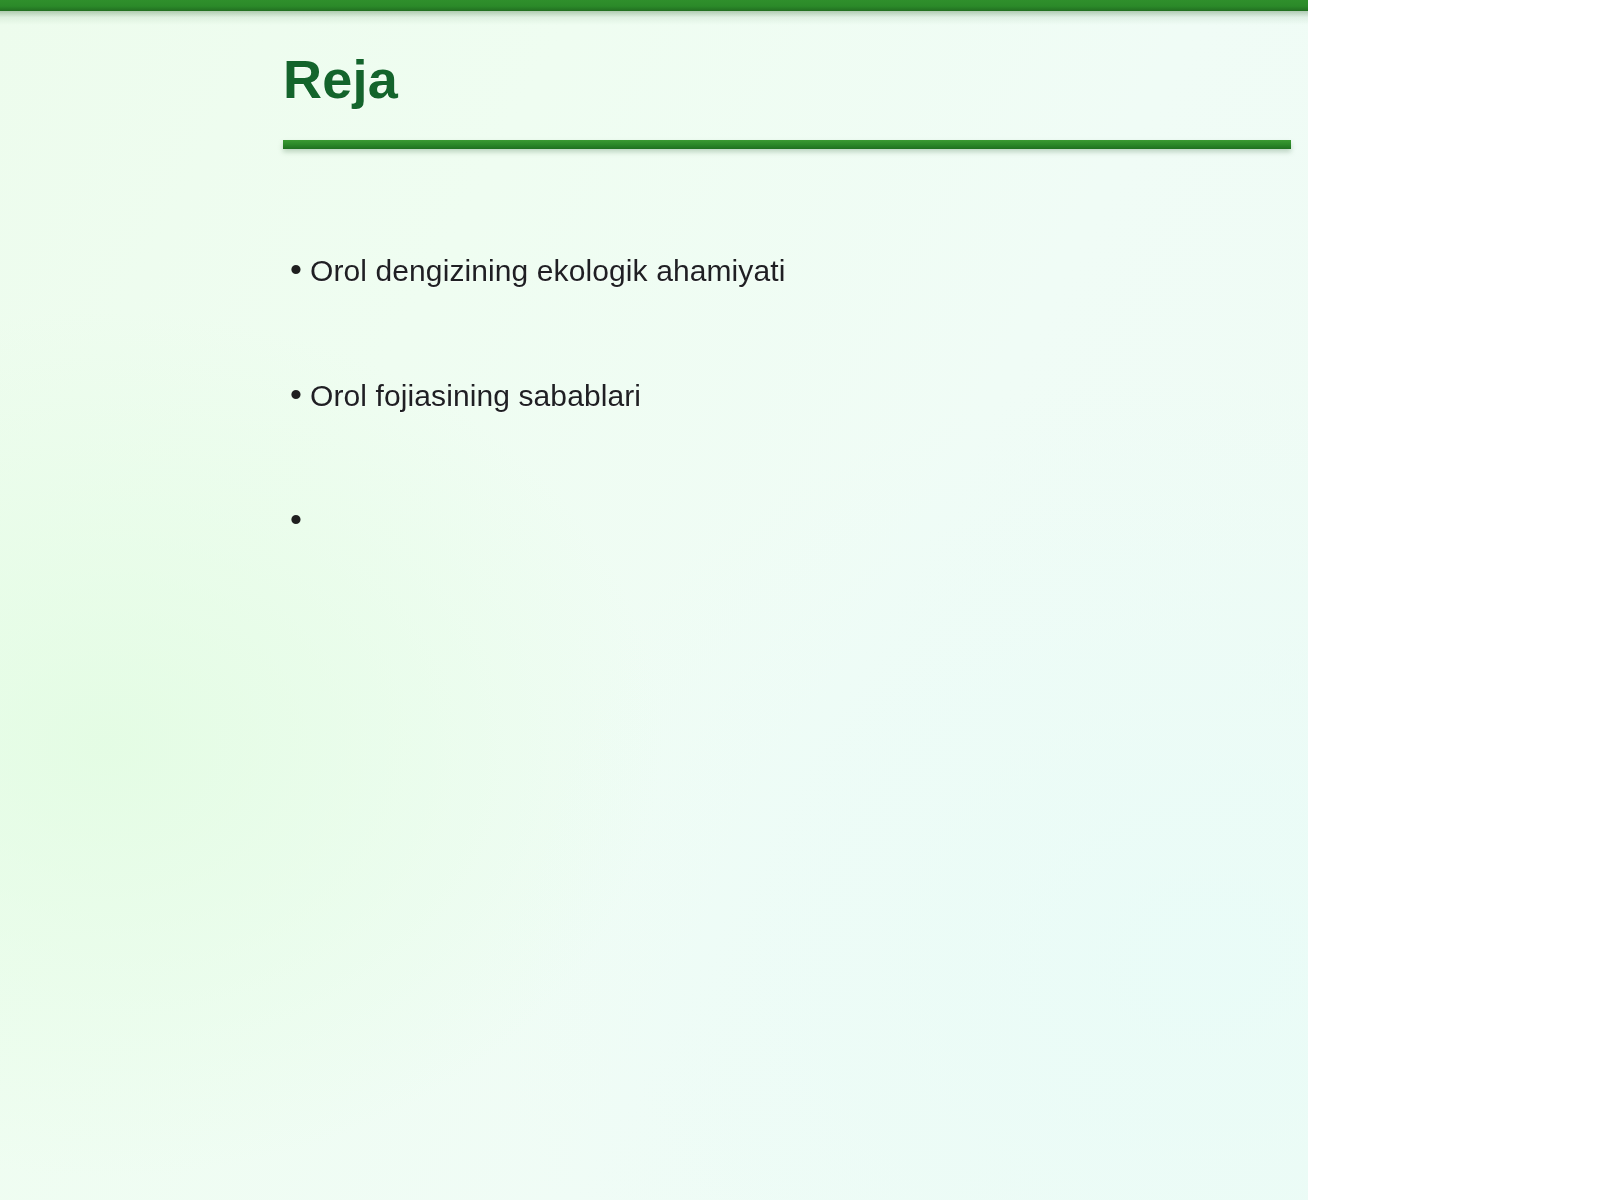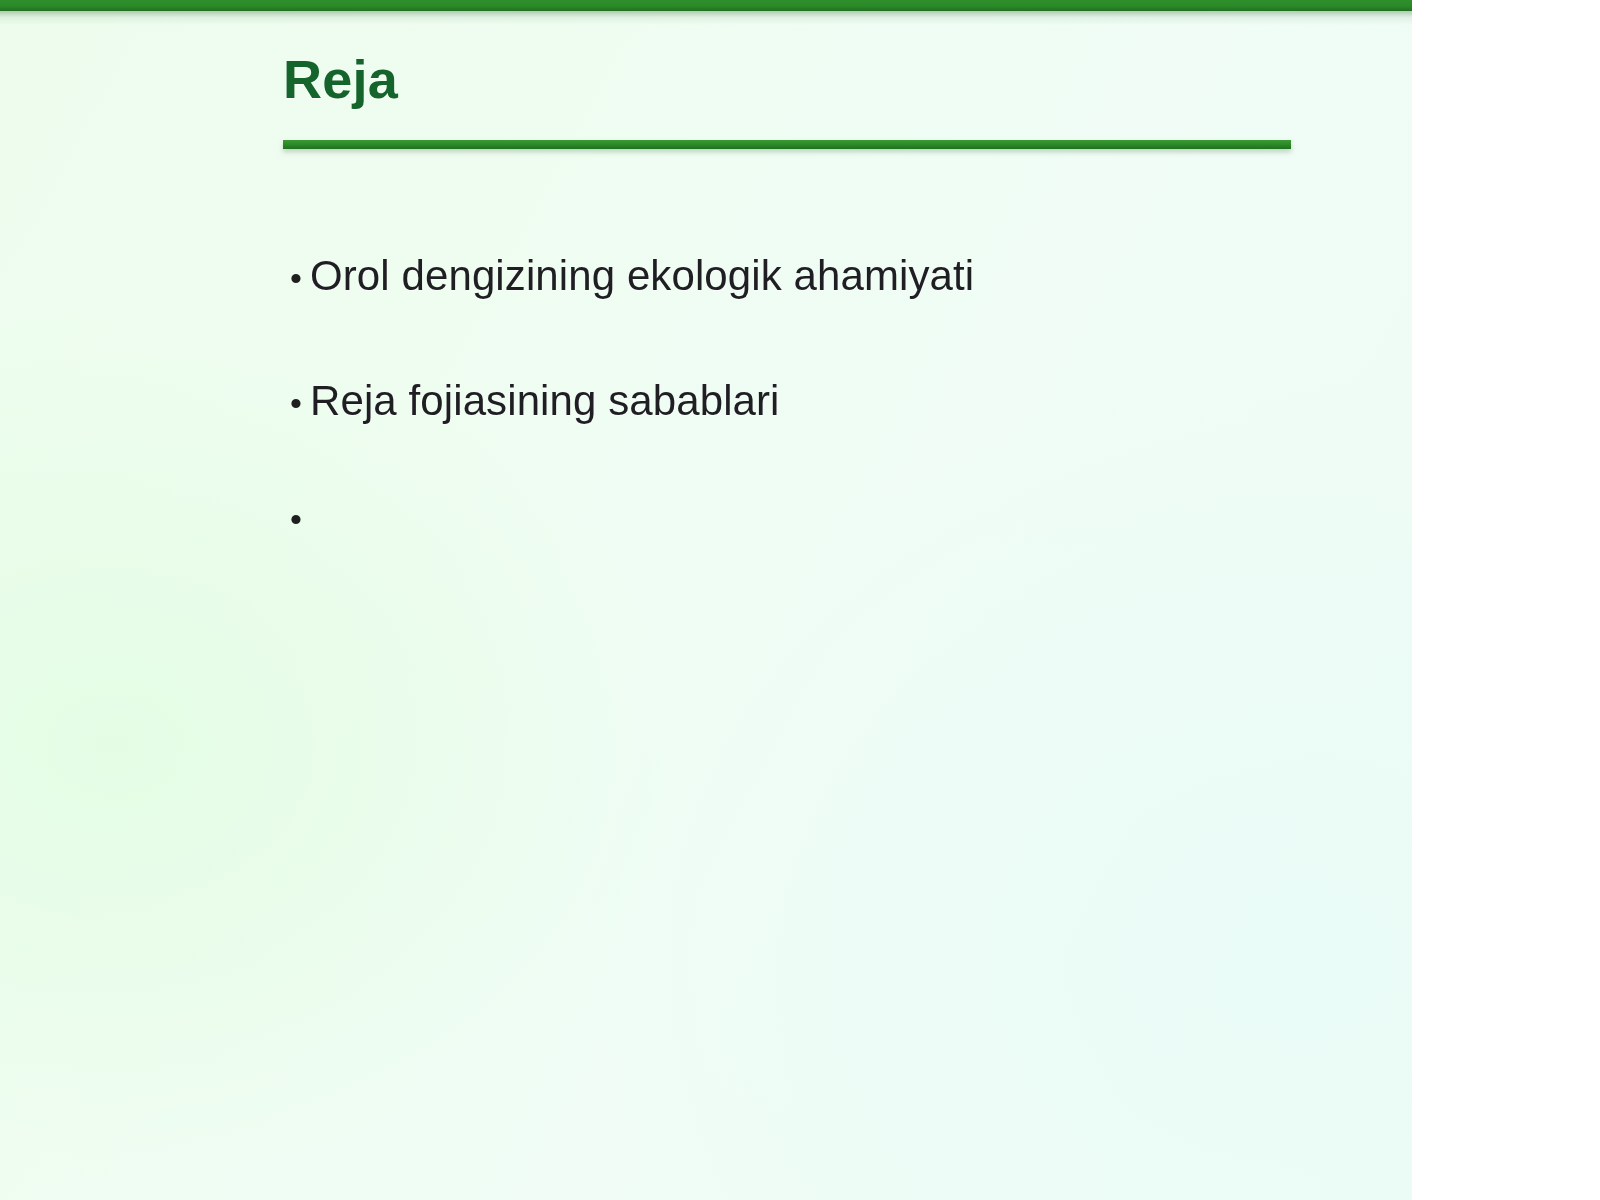--- a/index.html
+++ b/index.html
@@ -11,21 +11,21 @@
   body {
     width: 1600px;
     height: 1200px;
     overflow: hidden;
     font-family: "Liberation Sans", "DejaVu Sans", sans-serif;
     background: #ffffff;
   }
 
   .slide {
     position: relative;
-    width: 1412px;
+    width: 1308px;
     height: 1200px;
     box-sizing: border-box;
     background:
       radial-gradient(ellipse 900px 700px at 8% 62%, rgba(226, 252, 226, 0.85) 0%, rgba(235, 252, 240, 0.0) 62%),
       radial-gradient(ellipse 1100px 900px at 92% 80%, rgba(232, 252, 248, 0.8) 0%, rgba(238, 252, 244, 0.0) 65%),
       linear-gradient(118deg, #edfced 0%, #effdf1 30%, #f0fcf6 62%, #eefbf4 100%);
     overflow: hidden;
   }
 
   
@@ -102,21 +102,21 @@
     flex: 0 0 auto;
     width: 20px;
     font-size: 34px;
     line-height: 1;
     color: #1f1f1f;
     text-align: left;
   }
 
   .bullet-text {
     flex: 0 1 auto;
-    font-size: 42px;
+    font-size: 30px;
     line-height: 1.15;
     color: #1f1f23;
     letter-spacing: 0.1px;
     white-space: nowrap;
     text-shadow: 0 1px 1px rgba(255, 255, 255, 0.55);
   }
 </style>
 </head>
 <body>
 
@@ -133,21 +133,21 @@
 
   <ul class="bullet-list">
 
     <li class="bullet-item">
       <span class="bullet-dot">•</span>
       <span class="bullet-text">Orol dengizining ekologik ahamiyati</span>
     </li>
 
     <li class="bullet-item">
       <span class="bullet-dot">•</span>
-      <span class="bullet-text">Reja fojiasining sabablari</span>
+      <span class="bullet-text">Orol fojiasining sabablari</span>
     </li>
 
     <li class="bullet-item">
       <span class="bullet-dot">•</span>
     </li>
 
   </ul>
 
 </div>
 

